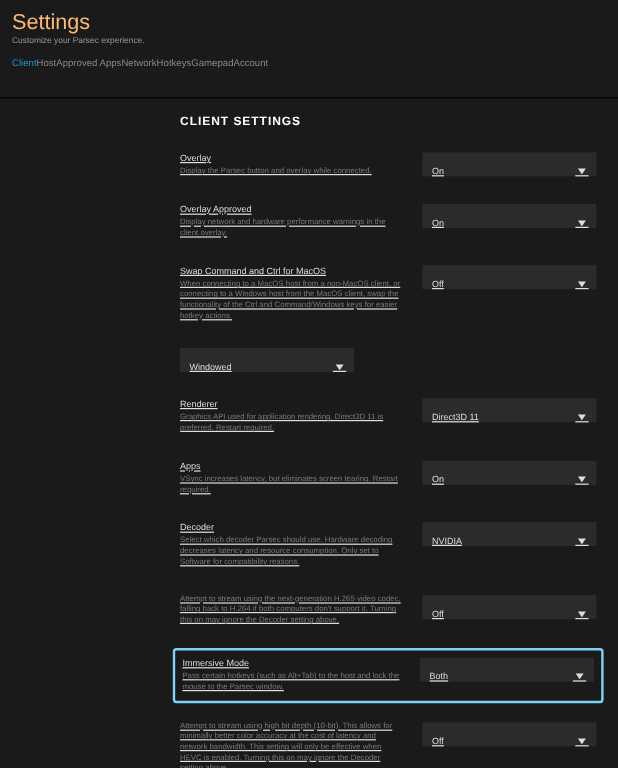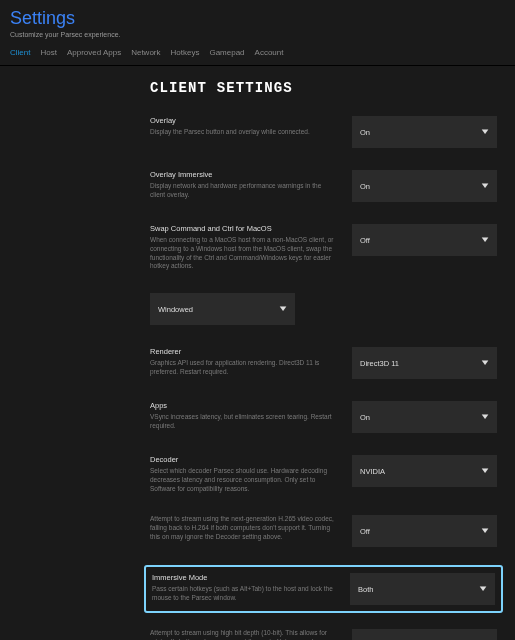--- a/index.html
+++ b/index.html
@@ -7,49 +7,48 @@
     background: #1a1a1a;
     color: #e0e0e0;
     font-family: -apple-system, BlinkMacSystemFont, "Segoe UI", Arial, sans-serif;
     width: 515px;
     height: 640px;
     font-size: 8px;
   }
   .header {
     padding: 8px 10px 4px 10px;
   }
-  .header h1 { font-size: 18px; font-weight: 400; color: #3b82f6; margin-bottom: 2px;}
+  .header h1 { font-size: 18px; font-weight: 400; color: #fdba74; margin-bottom: 2px;}
   .header .sub { font-size: 7px; color: #999; }
   .tabs {
     display: flex;
-    gap: 10px;
-    padding: 6px 10px 4px 10px;
+    padding: 6px 10px 20px 10px;
     border-bottom: 1px solid #000;
     margin-bottom: 0;
   }
   .tab { font-size: 8px; color: #888; cursor: pointer; padding-bottom: 4px; }
   .tab.active { color: #1e90d4; }
   .content {
     padding: 14px 18px 10px 150px;
   }
   .section-title {
-    font-size: 14px;
+    font-size: 10px;
     font-weight: 700;
     letter-spacing: 0.08em;
     color: #fff;
     text-transform: uppercase;
     margin-bottom: 18px;
-    font-family: Liberation Mono, monospace;
   }
   .setting {
     display: flex;
     gap: 16px;
     margin-bottom: 18px;
     padding: 2px 0;
     position: relative;
+    text-decoration: underline;
   }
   .setting.highlight {
     border: 2px solid #7dd3fc;
     border-radius: 3px;
     padding: 6px 6px;
     margin-left: -6px;
     margin-right: -6px;
     margin-top: -2px;
     margin-bottom: 14px;
   }
@@ -68,23 +67,23 @@
     line-height: 1.35;
   }
   .setting-right {
     flex: 0 0 145px;
     display: flex;
     align-items: flex-start;
   }
   .select {
     background: #2b2b2b;
     width: 100%;
-    height: 32px;
-    display: flex;
-    align-items: center;
+    height: 20px;
+    display: flex;
+    align-items: flex-end;
     justify-content: space-between;
     padding: 0 8px;
     font-size: 7.5px;
     color: #ddd;
     cursor: pointer;
   }
   .select .chev {
     font-size: 8px;
     line-height: 1;
     transform: scaleX(1.4);
@@ -118,21 +117,21 @@
         </div>
         <div class="setting-right">
           <div class="select">
             <span>On</span>
             <span class="chev">▼</span>
           </div>
         </div>
       </div>
       <div class="setting">
         <div class="setting-left">
-          <div class="title">Overlay Immersive</div>
+          <div class="title">Overlay Approved</div>
           <div class="desc">Display network and hardware performance warnings in the client overlay.</div>
         </div>
         <div class="setting-right">
           <div class="select">
             <span>On</span>
             <span class="chev">▼</span>
           </div>
         </div>
       </div>
       <div class="setting">

